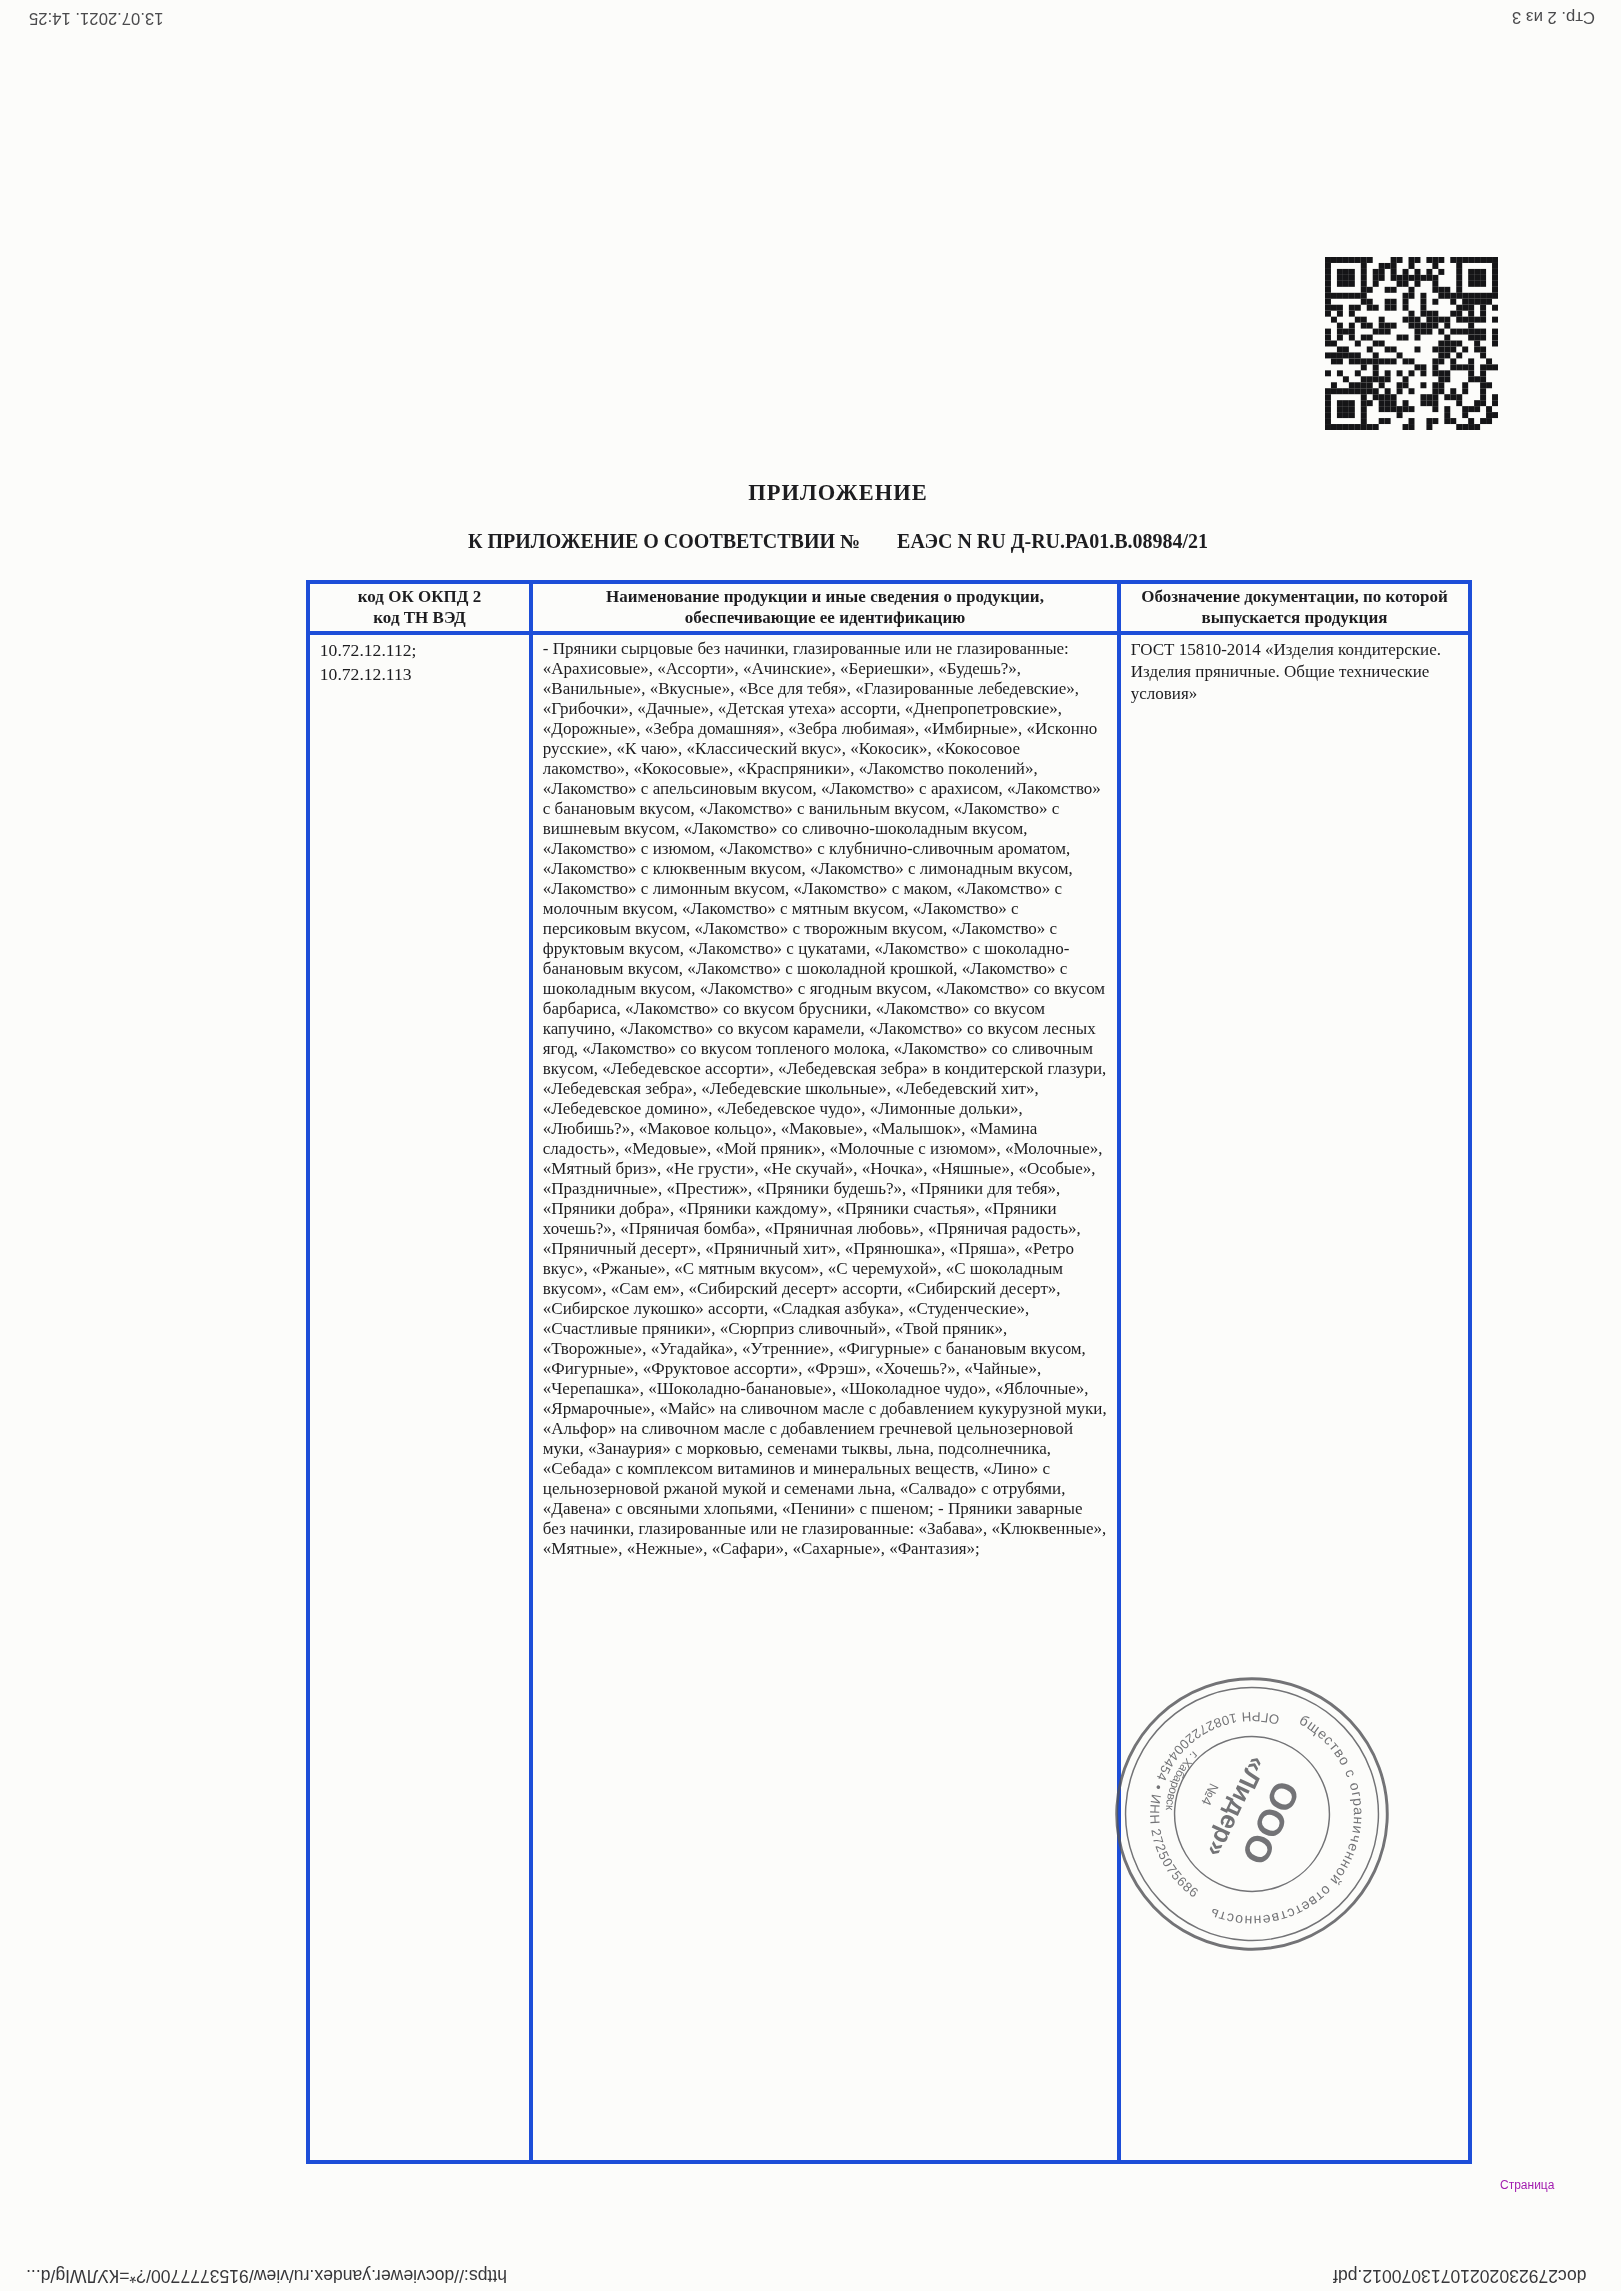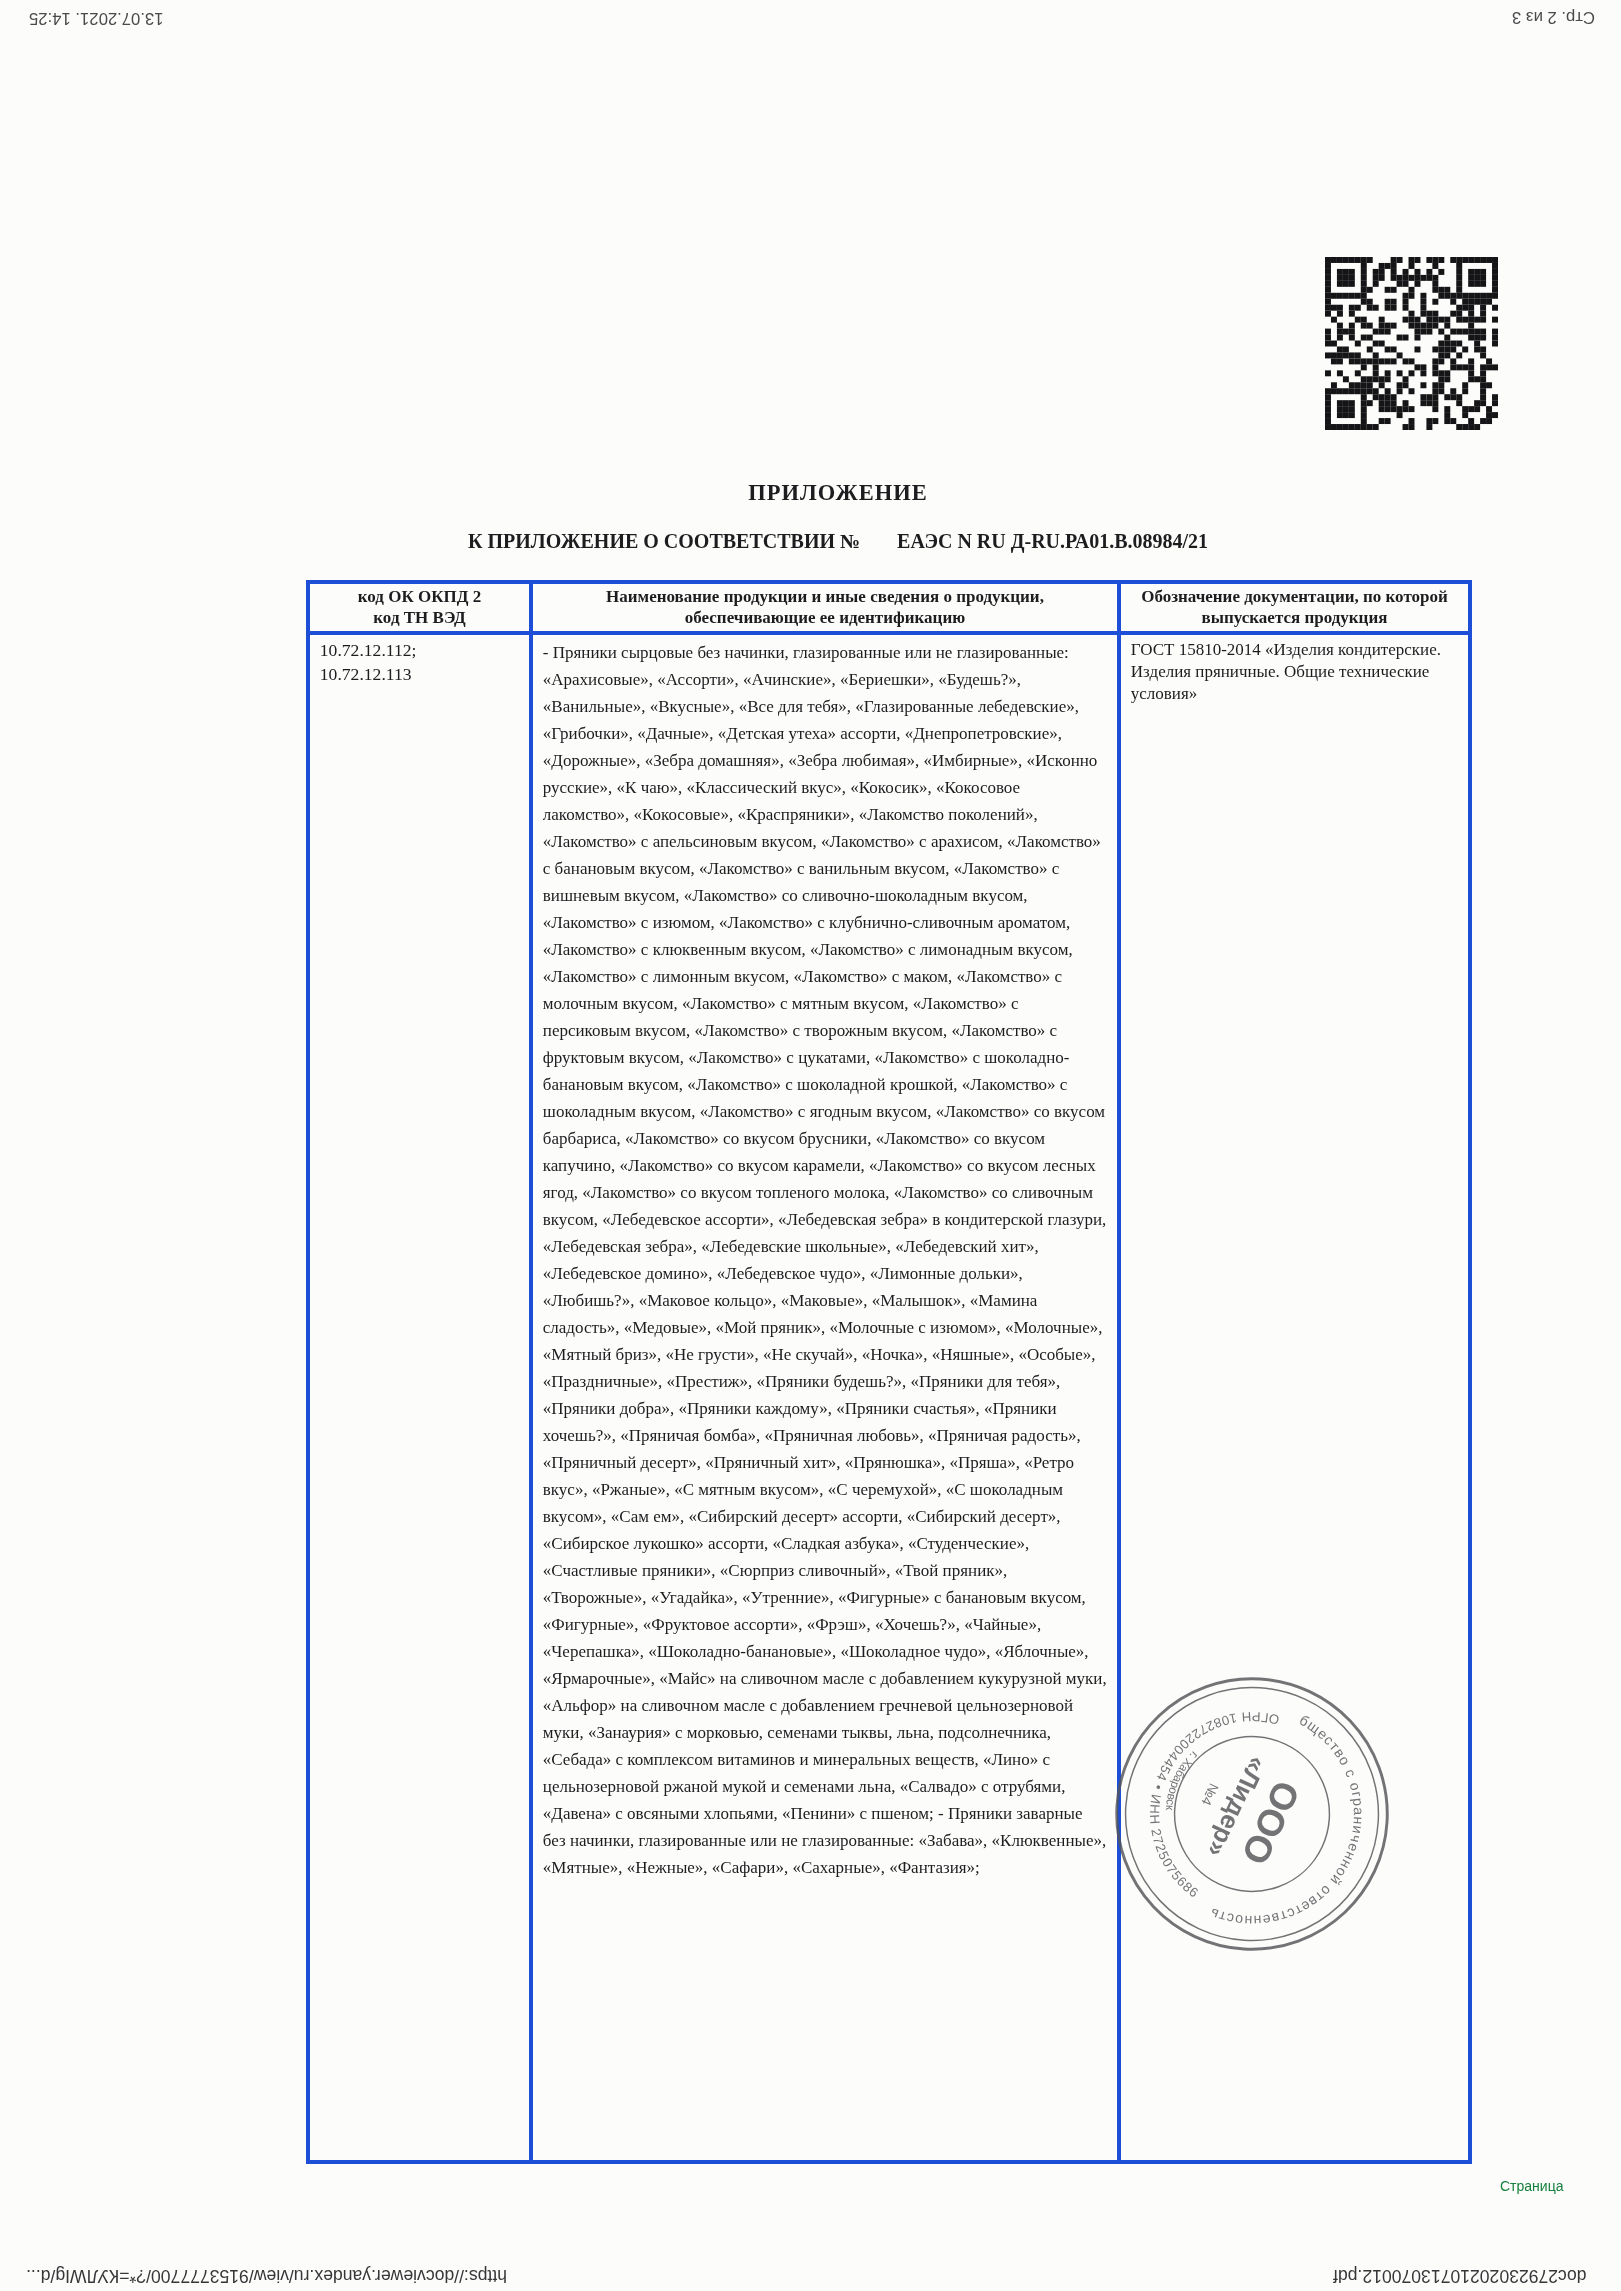--- a/index.html
+++ b/index.html
@@ -18,21 +18,21 @@
     position:absolute;
     font-family:"Liberation Sans", sans-serif;
     color:#4a4a4c;
     white-space:nowrap;
   }
   .rot180{transform:rotate(180deg);}
   .edge-tl{top:7.8px;left:29px;font-size:16.7px;}
   .edge-tr{top:6.9px;right:25.5px;font-size:16.7px;}
   .edge-bl{bottom:5.9px;left:25.5px;font-size:17.6px;color:#37373a;}
   .edge-br{bottom:5.9px;right:35px;font-size:17.6px;color:#37373a;}
-  .page-word{position:absolute;top:2178px;left:1500px;font-size:14px;color:#15803d;font-family:"Liberation Sans",sans-serif;}
+  .page-word{position:absolute;top:2178px;left:1500px;font-size:12px;color:#a21caf;font-family:"Liberation Sans",sans-serif;}
 
   
   .qr{position:absolute;top:257px;left:1325px;width:173px;height:173px;}
   .qr svg{width:100%;height:100%;}
 
   
   .h-block{position:absolute;left:245px;width:1186px;text-align:center;margin-top:44px;}
   .title{top:436px;font-size:22.5px;font-weight:bold;letter-spacing:1px;}
   .subtitle{top:486px;font-size:20px;font-weight:bold;}
   .subtitle .decl-no{margin-left:37px;font-weight:bold;}
@@ -49,21 +49,21 @@
     vertical-align:top;
   }
   .decl th{
     font-size:17px;font-weight:bold;text-align:center;
     padding:2.9px 5.9px;line-height:1.22;
   }
   .col-code{width:223px;}
   .col-name{width:588px;}
   .col-doc{width:351px;}
   .cell-code{font-size:17.6px;line-height:1.35;white-space:pre-line;}
-  .cell-name{font-size:17px;line-height:27px;text-align:left;min-height:1517px;}
+  .cell-name{font-size:17px;line-height:20px;text-align:left;min-height:1517px;}
   .cell-doc{font-size:17px;line-height:1.3;}
   .pre{white-space:pre-line;}
 
   
   .stamp{
     position:absolute;top:1666px;left:1104px;
     width:296px;height:296px;
     transform:rotate(115deg);
     opacity:.82;
     pointer-events:none;

